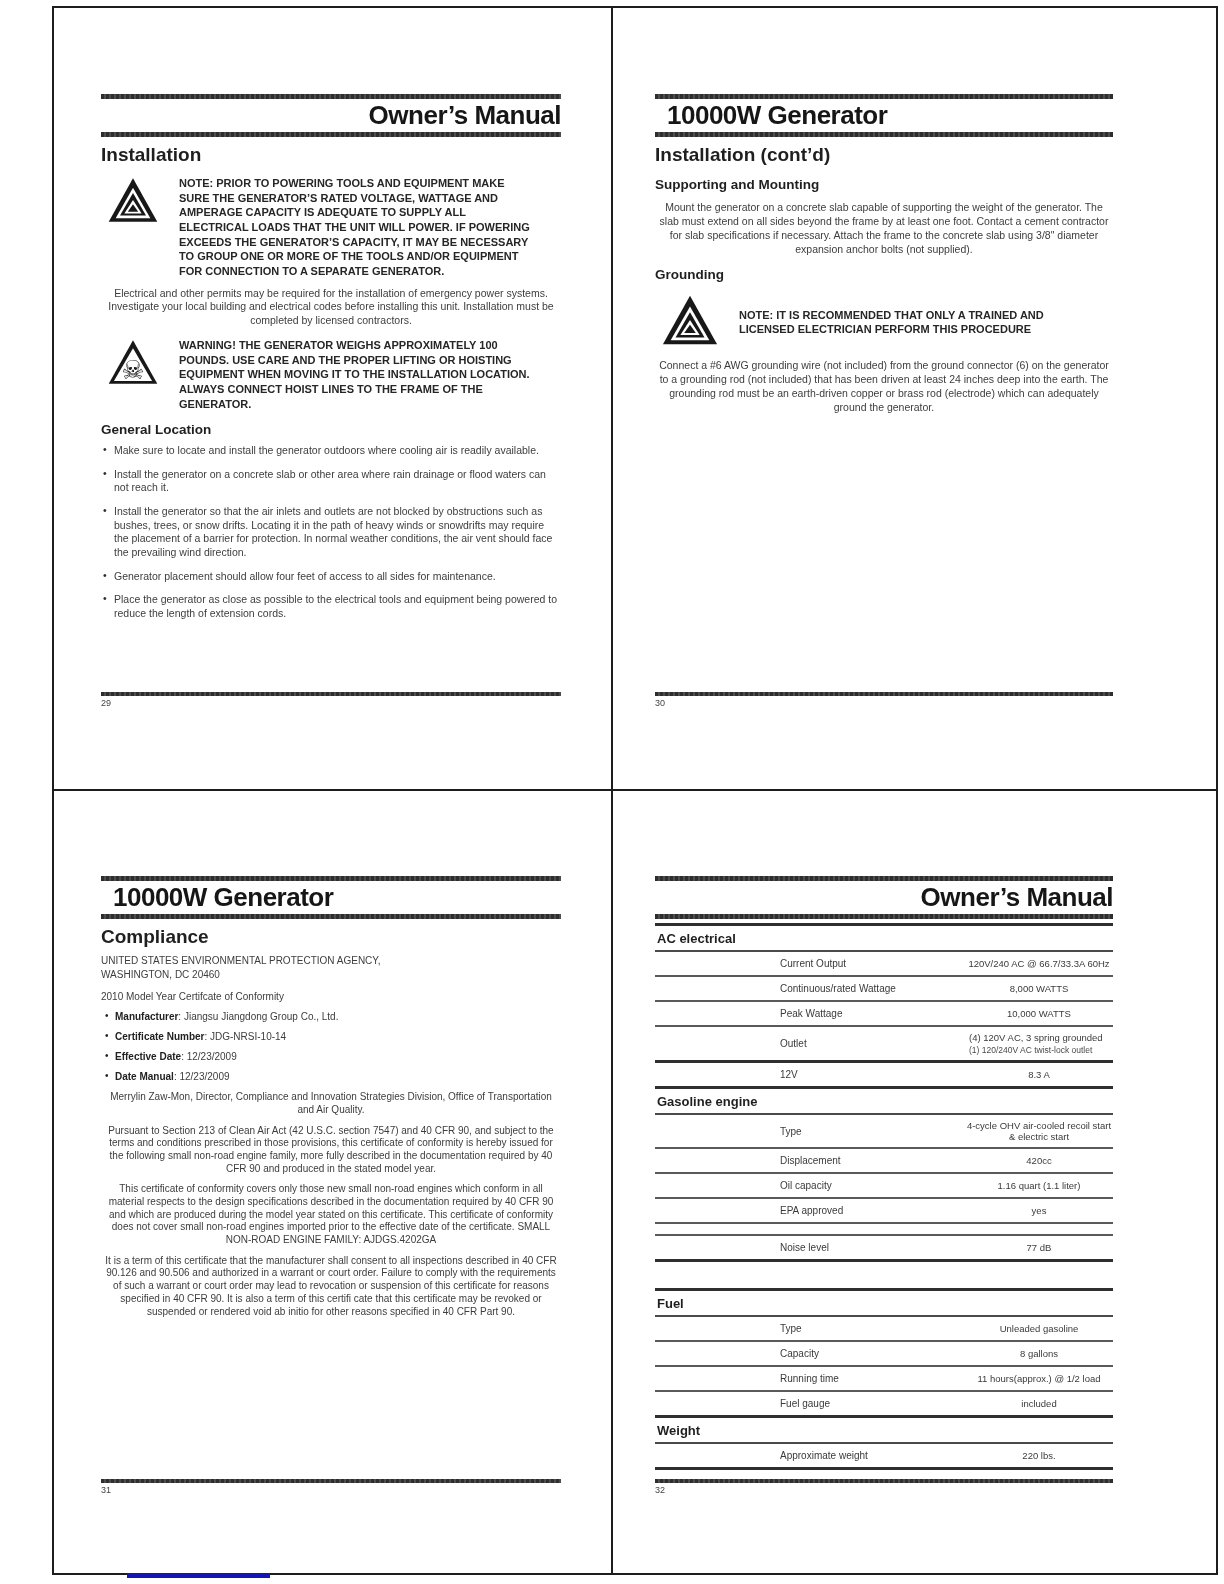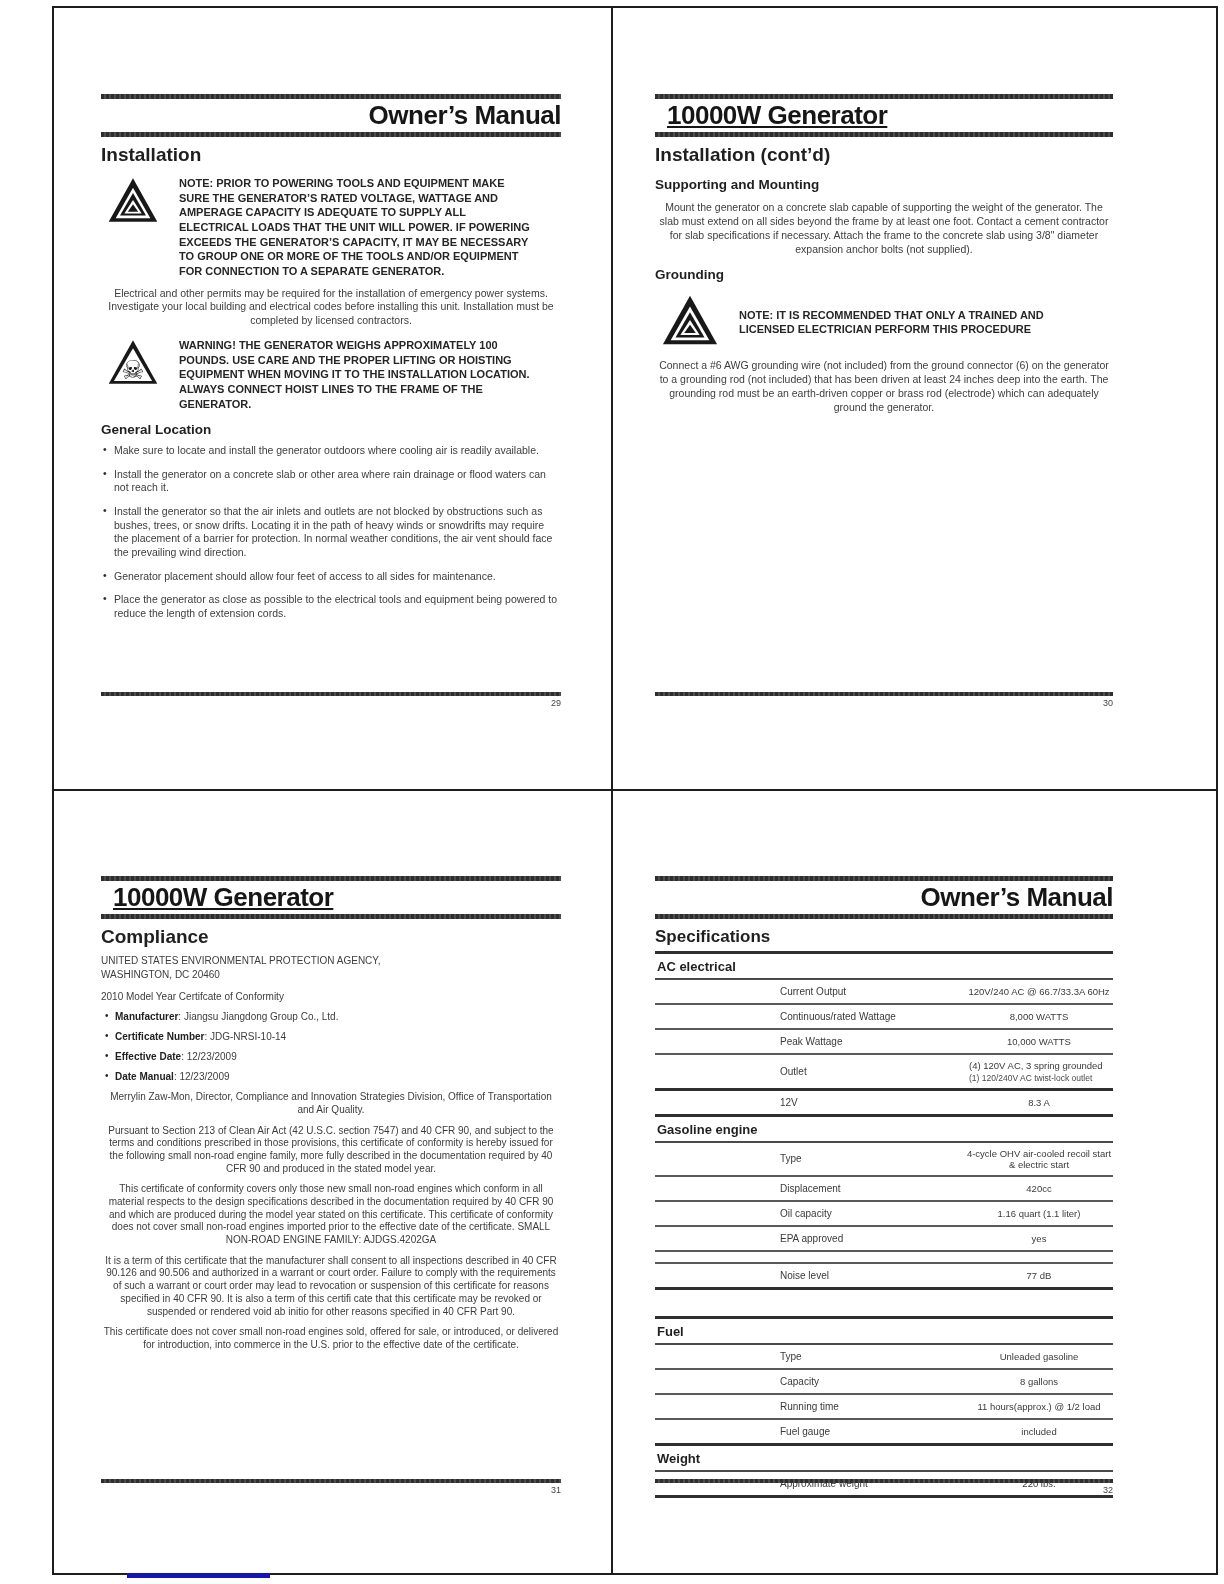--- a/index.html
+++ b/index.html
@@ -16,21 +16,21 @@
   .page{position:absolute;}
   .page.tl{left:101px;top:86px;width:460px;height:656px;}
   .page.tr{left:655px;top:86px;width:458px;height:656px;}
   .page.bl{left:101px;top:868px;width:460px;height:670px;}
   .page.br{left:655px;top:868px;width:458px;height:670px;}
 
   .rule{height:5px;background-image:repeating-linear-gradient(90deg,#2e2e2e 0 3px,#4d4d4d 3px 5px);}
   .masthead{margin-top:8px;}
   .masthead .title{margin:3px 0 3px;font-size:26px;font-weight:bold;color:#161616;letter-spacing:-0.5px;line-height:1.05;}
   .masthead.right .title{text-align:right;}
-  .masthead.left .title{text-align:left;padding-left:12px;text-decoration:underline;}
+  .masthead.left .title{text-align:left;padding-left:12px;}
 
   .section{font-size:19px;font-weight:bold;color:#1f1f1f;margin:8px 0 2px;line-height:1.1;}
   .br .section{font-size:17px;margin:9px 0 2px;}
   .subsection{font-size:13.5px;font-weight:bold;color:#1f1f1f;margin:12px 0 4px;line-height:1.1;}
 
   .body-text{font-size:10.5px;line-height:1.32;margin:8px 0;color:#3d3d3d;text-align:center;}
   .bl .body-text{font-size:10px;line-height:1.27;margin:8px 0;}
 
   .alert{display:flex;gap:20px;align-items:flex-start;margin:10px 0 8px 6px;}
   .alert.center{align-items:center;}
@@ -59,21 +59,21 @@
   .spec-row.gap-before{margin-top:10px;border-top:2px solid #5a5a5a;}
   .spec-label{flex:0 0 185px;margin-left:125px;font-size:10px;color:#3a3a3a;}
   .spec-value{flex:1;text-align:center;font-size:9.5px;color:#3a3a3a;}
   .spec-value.left{text-align:left;padding-left:4px;}
   .spec-value2{font-size:8.5px;margin-top:2px;color:#4a4a4a;}
 
   .pagefoot{position:absolute;left:0;width:100%;}
   .tl .pagefoot,.tr .pagefoot{top:606px;}
   .bl .pagefoot,.br .pagefoot{top:611px;}
   .foot-rule{height:4px;background-image:repeating-linear-gradient(90deg,#2e2e2e 0 3px,#4d4d4d 3px 5px);}
-  .pageno{text-align:right;font-size:9px;color:#444;margin-top:2px;}
+  .pageno{text-align:left;font-size:9px;color:#444;margin-top:2px;}
 </style>
 </head>
 <body>
 
 <div class="canvas">
   <div class="frame"></div>
   <div class="divider-v"></div>
   <div class="divider-h"></div>
   <div class="blue-bar" style="background: rgb(21, 21, 181);"></div>
 
@@ -170,35 +170,33 @@
     <ul class="details">
         <li><b>Manufacturer</b>: Jiangsu Jiangdong Group Co., Ltd.</li>
         <li><b>Certificate Number</b>: JDG-NRSI-10-14</li>
         <li><b>Effective Date</b>: 12/23/2009</li>
         <li><b>Date Manual</b>: 12/23/2009</li>
       </ul>
     <p class="body-text">Merrylin Zaw-Mon, Director, Compliance and Innovation Strategies Division, Office of Transportation and Air Quality.</p>
     <p class="body-text">Pursuant to Section 213 of Clean Air Act (42 U.S.C. section 7547) and 40 CFR 90, and subject to the terms and conditions prescribed in those provisions, this certificate of conformity is hereby issued for the following small non-road engine family, more fully described in the documentation required by 40 CFR 90 and produced in the stated model year.</p>
     <p class="body-text">This certificate of conformity covers only those new small non-road engines which conform in all material respects to the design specifications described in the documentation required by 40 CFR 90 and which are produced during the model year stated on this certificate. This certificate of conformity does not cover small non-road engines imported prior to the effective date of the certificate. SMALL NON-ROAD ENGINE FAMILY: AJDGS.4202GA</p>
     <p class="body-text">It is a term of this certificate that the manufacturer shall consent to all inspections described in 40 CFR 90.126 and 90.506 and authorized in a warrant or court order. Failure to comply with the requirements of such a warrant or court order may lead to revocation or suspension of this certificate for reasons specified in 40 CFR 90. It is also a term of this certifi cate that this certificate may be revoked or suspended or rendered void ab initio for other reasons specified in 40 CFR Part 90.</p>
-    <p class="body-text">This certificate does not cover small non-road engines sold, offered for sale, or introduced, or delivered for introduction, into commerce in the U.S. prior to the effective date of the certificate.</p>
 
     <footer class="pagefoot">
       <div class="foot-rule"></div>
       <div class="pageno">31</div>
     </footer>
   </section>
 
   <section class="page br">
     <header class="masthead right">
       <div class="rule"></div>
       <div class="title">Owner’s Manual</div>
       <div class="rule"></div>
     </header>
-    <h2 class="section">Specifications</h2>
     <div class="spec-table">
         <div class="spec-section">
           <div class="spec-head">AC electrical</div>
           <div class="spec-row">
             <div class="spec-label">Current Output</div>
             <div class="spec-value">
               <div>120V/240 AC @ 66.7/33.3A 60Hz</div>
             </div>
           </div>
           <div class="spec-row">

